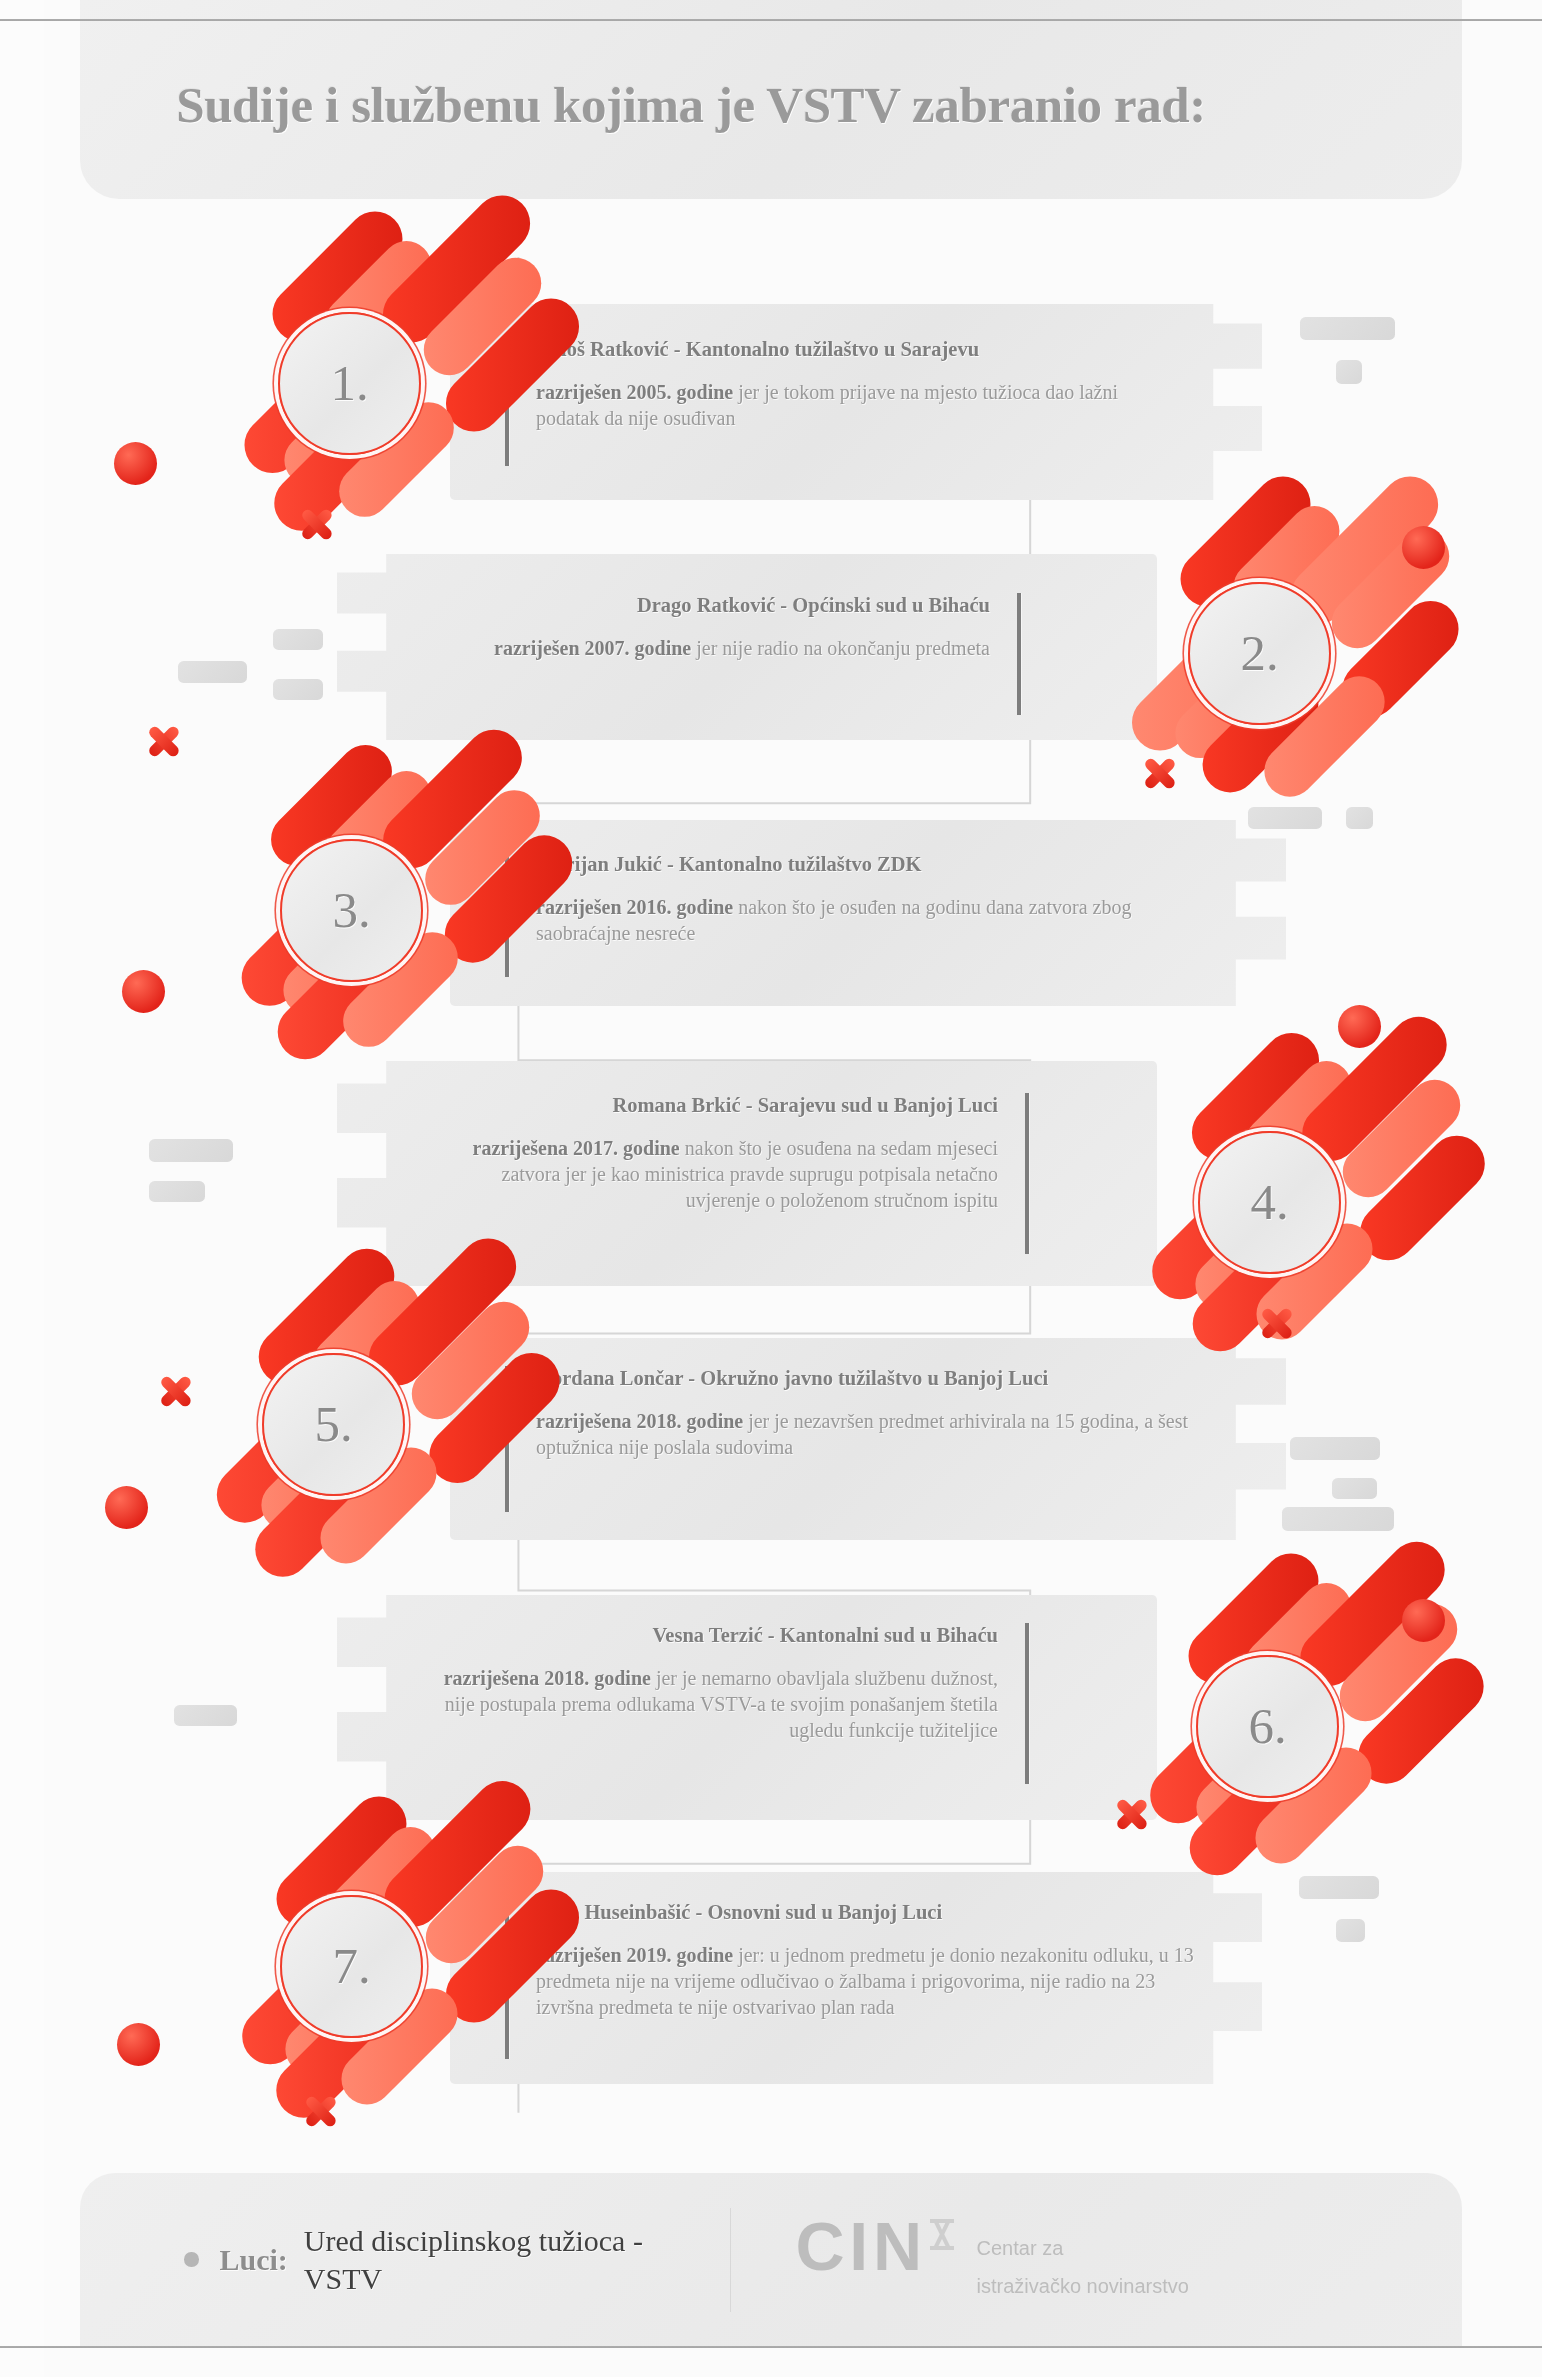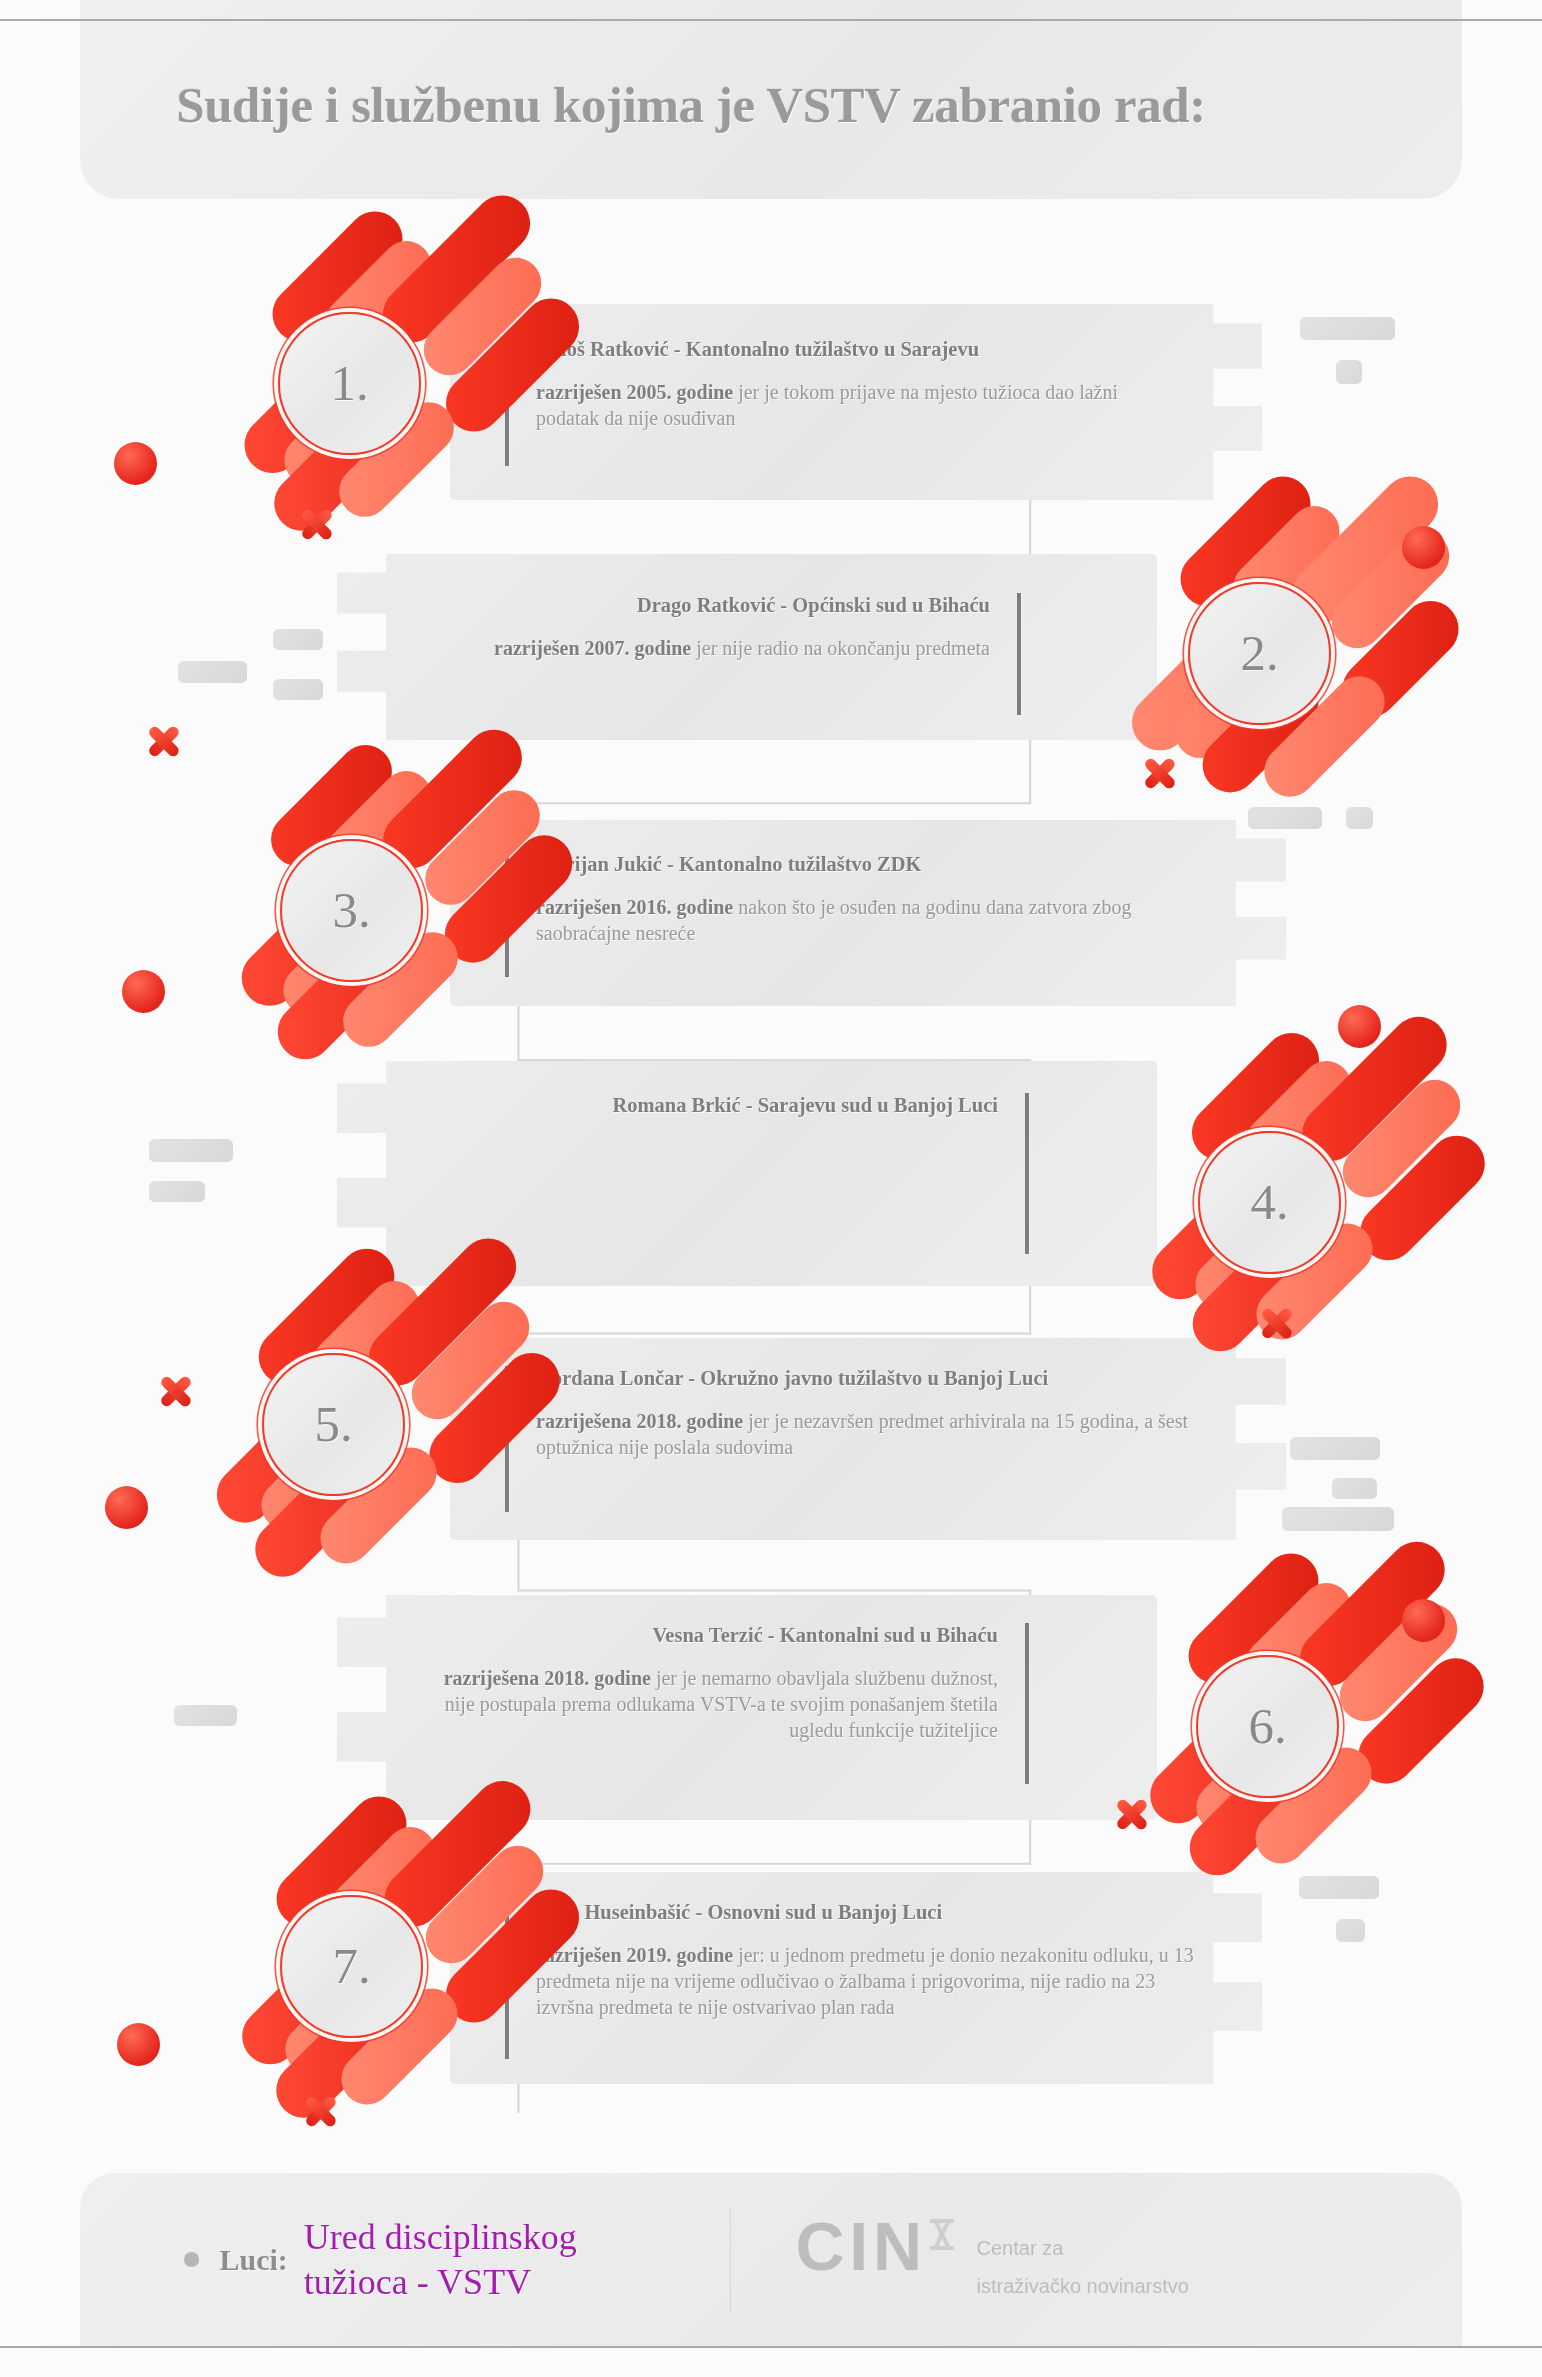--- a/index.html
+++ b/index.html
@@ -71,21 +71,21 @@
     background:#b6b6b6; margin-left:104px; margin-right:21px;
     flex:0 0 auto;
   }
   .src-label{
     font-family:"Liberation Serif", serif; font-weight:700;
     font-size:30px; color:#8d8d8d; margin-right:16px; white-space:nowrap;
     text-shadow:0.8px 0.8px 0 rgba(255,255,255,.8);
   }
   .src-value{
     font-family:"Liberation Serif", serif; font-weight:400;
-    font-size:36px; color:#a21caf; line-height:1.25; max-width:378px;
+    font-size:30px; color:#404040; line-height:1.25; max-width:378px;
     text-shadow:0.8px 0.8px 0 rgba(255,255,255,.8);
   }
   .foot-divider{
     width:1.6px; height:104px; background:#d8d8d8; margin-left:48px; margin-right:64px;
     flex:0 0 auto;
   }
   .cin-logo{ display:flex; align-items:flex-start; }
   .cin-word{
     font-family:"Liberation Sans", sans-serif; font-weight:700;
     font-size:68px; letter-spacing:4.8px; color:#bdbdbd; line-height:.95;
@@ -309,20 +309,23 @@
   <div class="x-mark" style="left:-16px;top:-36px;"></div>
 </div>
 
 <div class="card hatch" style="left:337px;top:1061px;width:820px;height:225px;
             clip-path:polygon(6% 0, 100% 0, 100% 100%, 6% 100%, 6% 74%, 0 74%, 0 52%, 6% 52%, 6% 32%, 0 32%, 0 10%, 6% 10%);
             border-radius:0 4.8px 4.8px 0;"></div>
 <div class="card-body" style="left:402px;top:1093px;width:627px;height:165px;flex-direction:row-reverse;">
   <div class="accent-bar" style="height:161px;"></div>
   <div class="card-text right-al" style="flex:1;">
     <div class="entry-name">Romana Brkić - Sarajevu sud u Banjoj Luci</div>
+    <div class="entry-desc">
+      <b>razriješena 2017. godine</b><span> nakon što je osuđena na sedam mjeseci zatvora jer je kao ministrica pravde suprugu potpisala netačno uvjerenje o položenom stručnom ispitu</span>
+    </div>
   </div>
 </div>
 <div class="badge-cluster" style="left:1073px;top:1049px;">
   <div class="bar deep" style="left:104px;top:20px;width:157px;height:55px;transform:rotate(-45deg);"></div>
   <div class="bar light" style="left:161px;top:40px;width:129px;height:50px;transform:rotate(-45deg);"></div>
   <div class="bar deep" style="left:211px;top:12px;width:181px;height:56px;transform:rotate(-45deg);"></div>
   <div class="bar light" style="left:256px;top:64px;width:145px;height:51px;transform:rotate(-45deg);"></div>
   <div class="bar" style="left:58px;top:143px;width:201px;height:56px;transform:rotate(-45deg);"></div>
   <div class="bar light" style="left:112px;top:185px;width:121px;height:50px;transform:rotate(-45deg);"></div>
   <div class="bar deep" style="left:273px;top:121px;width:153px;height:56px;transform:rotate(-45deg);"></div>

